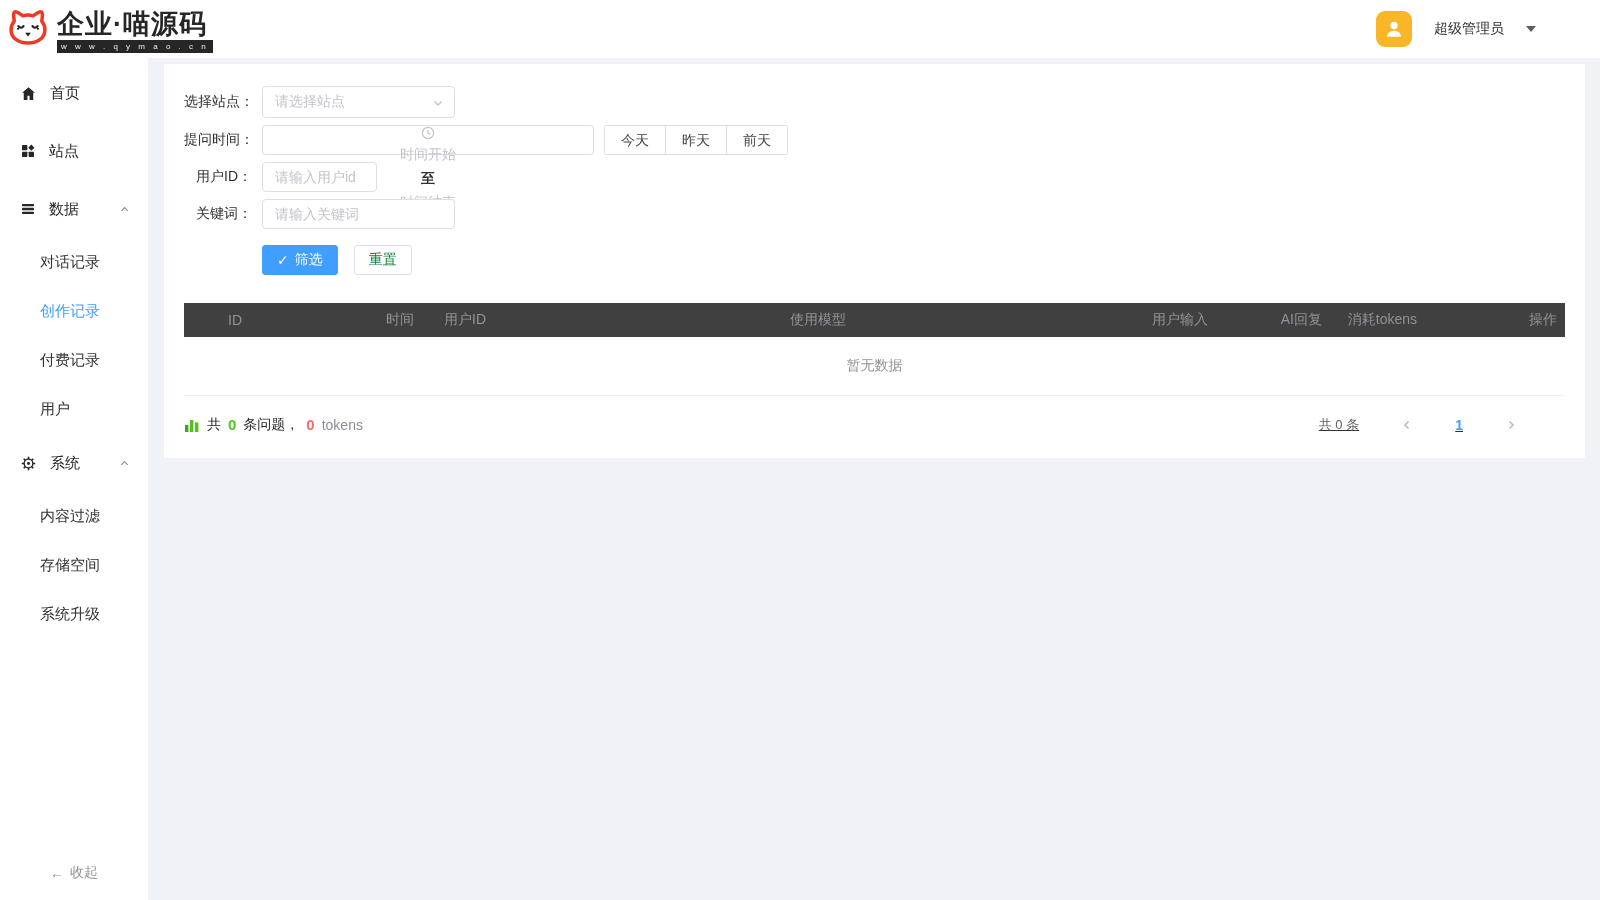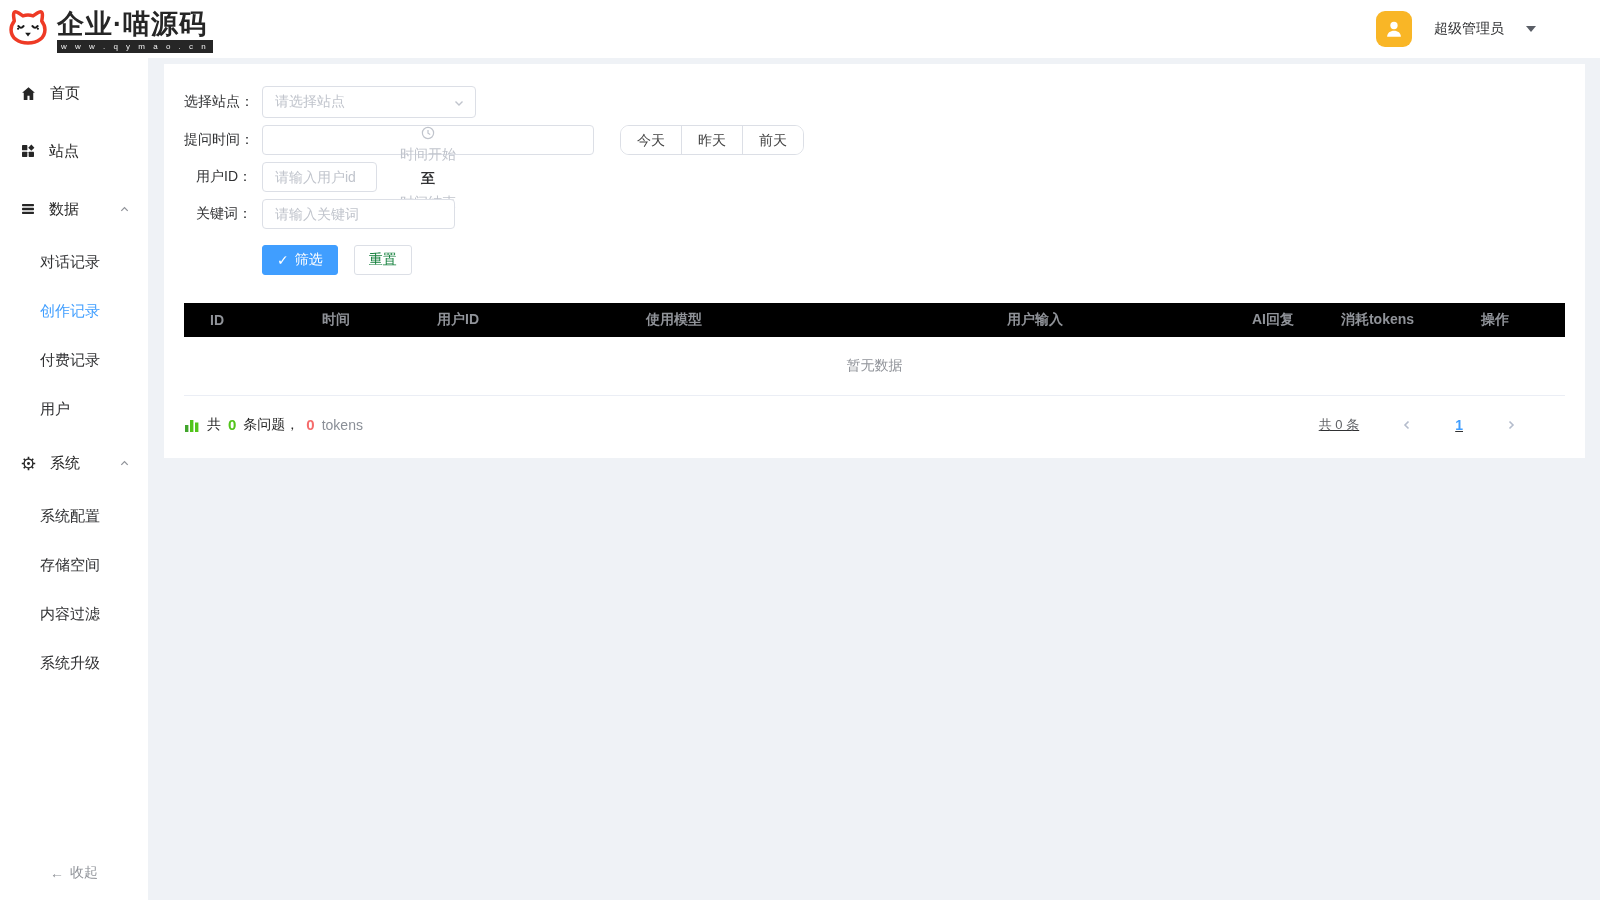--- a/index.html
+++ b/index.html
@@ -56,28 +56,28 @@
   
   .card {
     background:#fff; margin:6px 15px 0 16px; padding:22px 20px 24px;
   }
   .f-row { display:flex; align-items:center; margin-bottom:7px; }
   .f-label { width:68px; text-align:right; margin-right:10px; color:#303133; white-space:nowrap; }
   .ctl {
     border:1px solid #dcdfe6; border-radius:4px; background:#fff;
     height:30px; display:flex; align-items:center; font-size:14px;
   }
-  .select-box { width:214px; height:32px; position:relative; cursor:pointer; padding:0 30px 0 12px; }
+  .select-box { width:193px; height:32px; position:relative; cursor:pointer; padding:0 30px 0 12px; }
   .placeholder { color:#c0c4cc; }
   .select-caret { position:absolute; right:10px; top:10px; }
   .date-box { width:332px; padding:0 10px; gap:6px;flex-direction:column; }
   .date-box .dinput { flex:1; text-align:center; color:#c0c4cc; }
   .date-sep { color:#303133; font-weight:700; }
   .quick-group {
-    display:flex; margin-left:26px; border:1px solid #dcdfe6; border-radius:9px;
+    display:flex; margin-left:10px; border:1px solid #dcdfe6; border-radius:2px;
     overflow:hidden; height:30px;
   }
   .quick-btn {
     background:#fff; border:none; border-left:1px solid #dcdfe6;
     padding:0 16px; font-size:14px; color:#454545; cursor:pointer; line-height:28px;
     font-family:inherit;
   }
   .quick-btn:first-child { border-left:none; }
   input.text-input {
     border:1px solid #dcdfe6; border-radius:4px; height:30px; padding:0 12px;
@@ -95,22 +95,22 @@
     background:#409eff; color:#fff; border:1px solid #409eff;
     padding:0 14px; gap:6px;
   }
   .btn-plain {
     background:#fff; color:#15803d; border:1px solid #dcdfe6;
     padding:8px 14px; margin-left:16px;
   }
   
   table { width:100%; border-collapse:collapse; table-layout:fixed; margin-top:28px; }
   thead th {
-    background:#000000; height:34px; text-align:center; padding:0 8px;
-    font-size:14px; color:#909399; font-weight:700; white-space:nowrap; overflow:hidden;
+    background:#404040; height:34px; text-align:right; padding:0 8px;
+    font-size:14px; color:#909399; font-weight:400; white-space:nowrap; overflow:hidden;
   }
   tbody td {
     height:58px; text-align:center; color:#909399; font-size:14px;
     border-bottom:1px solid #ebeef5;
   }
   
   .foot-row {
     display:flex; align-items:center; justify-content:space-between;
     padding-top:20px;
   }
@@ -221,27 +221,24 @@
         </svg>
       </span>
       <span class="grow">系统</span>
       <span class="icon">
         <svg width="11" height="11" viewBox="0 0 12 12" fill="none" stroke="#909399" stroke-width="1.4">
             <path d="M2.5 7.5 6 4l3.5 3.5"></path>
           </svg>
       </span>
     </div>
     <div class="sub-item">
-      <span>系统配置</span>
+      <span>内容过滤</span>
     </div>
     <div class="sub-item">
       <span>存储空间</span>
-    </div>
-    <div class="sub-item">
-      <span>内容过滤</span>
     </div>
     <div class="sub-item">
       <span>系统升级</span>
     </div>
     <div class="collapse-row">
       <span>←</span>
       <span>收起</span>
     </div>
   </div>
 

